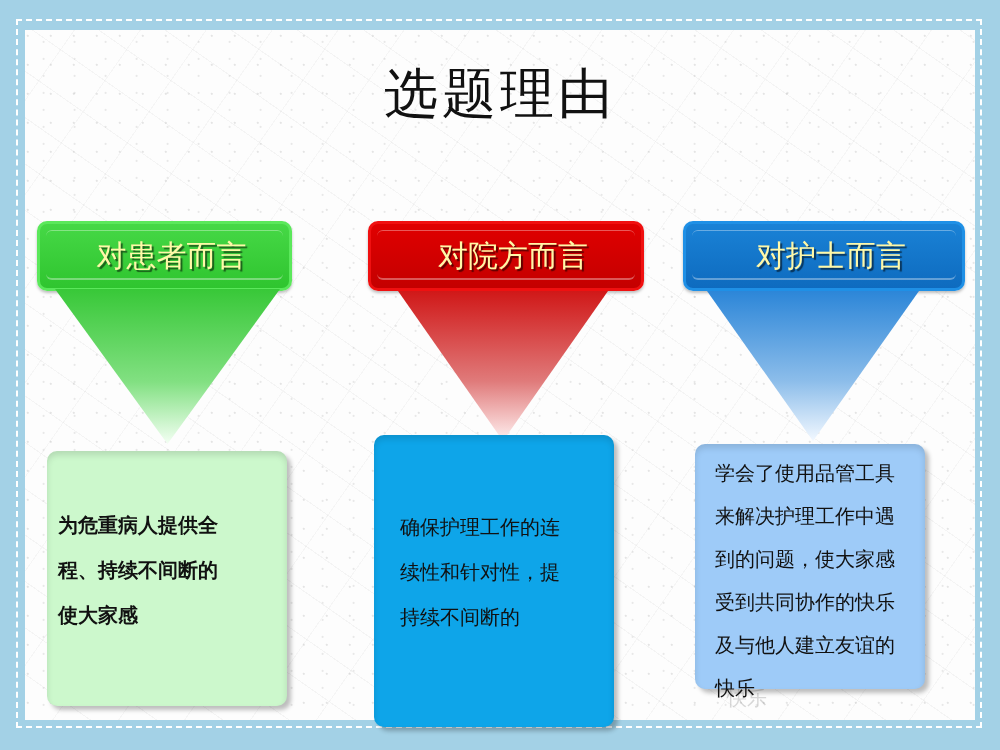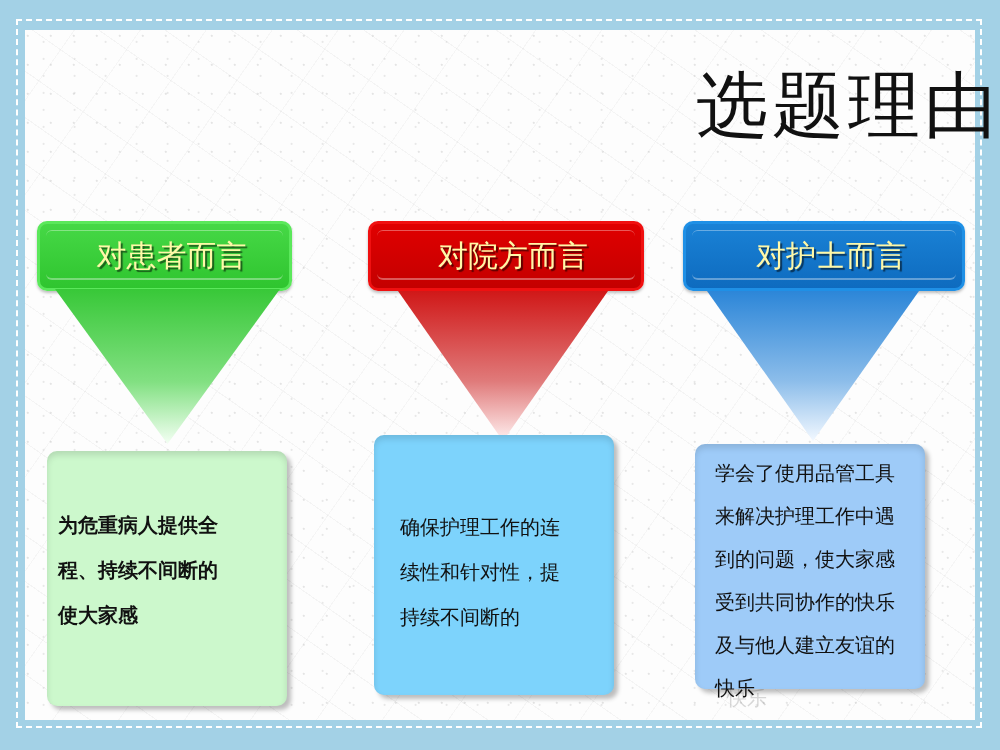--- a/index.html
+++ b/index.html
@@ -6,34 +6,34 @@
   body { width:1000px; height:750px; position:relative; overflow:hidden; background:#a3d1e6; font-family:"DejaVu Sans","Liberation Sans",sans-serif; }
   .dash-border { position:absolute; left:16px; top:19px; width:966px; height:709px; border:2px dashed #ffffff; box-sizing:border-box; }
   .paper { position:absolute; left:25px; top:30px; width:950px; height:690px;
     background-color:#fdfdfd;
     background-image:
       radial-gradient(circle at 12% 20%, rgba(150,150,150,.25) 0.5px, transparent 1.5px),
       radial-gradient(circle at 60% 70%, rgba(150,150,150,.2) 0.5px, transparent 1.5px),
       repeating-linear-gradient(35deg, transparent 0 37px, rgba(180,180,180,.12) 37px 38px),
       repeating-linear-gradient(-55deg, transparent 0 53px, rgba(180,180,180,.1) 53px 54px);
     background-size: 23px 29px, 31px 17px, auto, auto; }
-  .title { position:absolute; left:0; width:1000px; top:58px; text-align:right; font-family:"DejaVu Serif","Liberation Serif",serif; font-size:72px; letter-spacing:4px; color:#111; }
+  .title { position:absolute; left:0; width:1000px; top:58px; text-align:center; font-family:"DejaVu Serif","Liberation Serif",serif; font-size:54px; letter-spacing:4px; color:#111; }
   .header { position:absolute; height:70px; border-radius:10px; box-sizing:border-box; display:flex; align-items:center; padding-left:14px; font-size:30px; color:#fff8a8; text-shadow:2px 2px 1px rgba(0,0,0,0.55);justify-content:center; }
   .header::before { content:""; position:absolute; left:6px; top:6px; right:6px; bottom:8px; border-radius:6px; border-top:1px solid rgba(255,255,255,.35); border-bottom:2px solid rgba(255,255,255,.35); }
   .h-green { left:37px; top:221px; width:255px; background:linear-gradient(#46d846,#2fc52f); border:3px solid #5be85b; box-shadow:0 2px 3px rgba(0,0,0,.25); }
   .h-red { left:368px; top:221px; width:276px; background:linear-gradient(#e00000,#c40000); border:3px solid #f01010; box-shadow:0 2px 3px rgba(0,0,0,.25);font-family:Liberation Mono, monospace; }
   .h-blue { left:683px; top:221px; width:282px; background:linear-gradient(#1a82d6,#0e6bbf); border:3px solid #1f90e6; box-shadow:0 2px 3px rgba(0,0,0,.25); }
   .h-red .h-label, .h-blue .h-label, .h-green .h-label { position:relative; }
   .tri { position:absolute; }
   .tri-green { left:55px; top:289px; width:225px; height:155px; clip-path:polygon(0 0,100% 0,50% 100%); background:linear-gradient(#38c838,#82e082 60%,#f4fff4); }
   .tri-red { left:398px; top:291px; width:210px; height:150px; clip-path:polygon(0 0,100% 0,50% 100%); background:linear-gradient(#d01818,#e07a7a 60%,#fff0f0); }
   .tri-blue { left:707px; top:291px; width:212px; height:150px; clip-path:polygon(0 0,100% 0,50% 100%); background:linear-gradient(#2c86d8,#8cbdea 60%,#f2f8ff); }
   .card { position:absolute; border-radius:10px; box-sizing:border-box; font-size:20px; line-height:45px; color:#111; box-shadow: 4px 4px 4px rgba(0,0,0,.25), inset 0 4px 6px rgba(0,0,0,.12); }
   .c-green { left:47px; top:451px; width:240px; height:255px; background:#ccf8cc; padding:52px 10px 0 11px;font-weight:bold; }
-  .c-red { left:374px; top:435px; width:240px; height:260px; background:#7dd3fc; padding:70px 16px 0 26px; }
+  .c-red { left:374px; top:435px; width:240px; height:292px; background:#0ea5e9; padding:70px 16px 0 26px; }
   .c-blue { left:695px; top:444px; width:230px; height:245px; background:#9ecbf8; padding:8px 6px 0 20px; line-height:43px; }
   .card p { margin:0; }
   .ghost { position:absolute; left:727px; top:462px; width:210px; font-size:20px; line-height:43px; color:rgba(120,120,120,.28); pointer-events:none; }
 </style>
 </head>
 <body>
 
 <div class="dash-border"></div>
 <div class="paper"></div>
 

